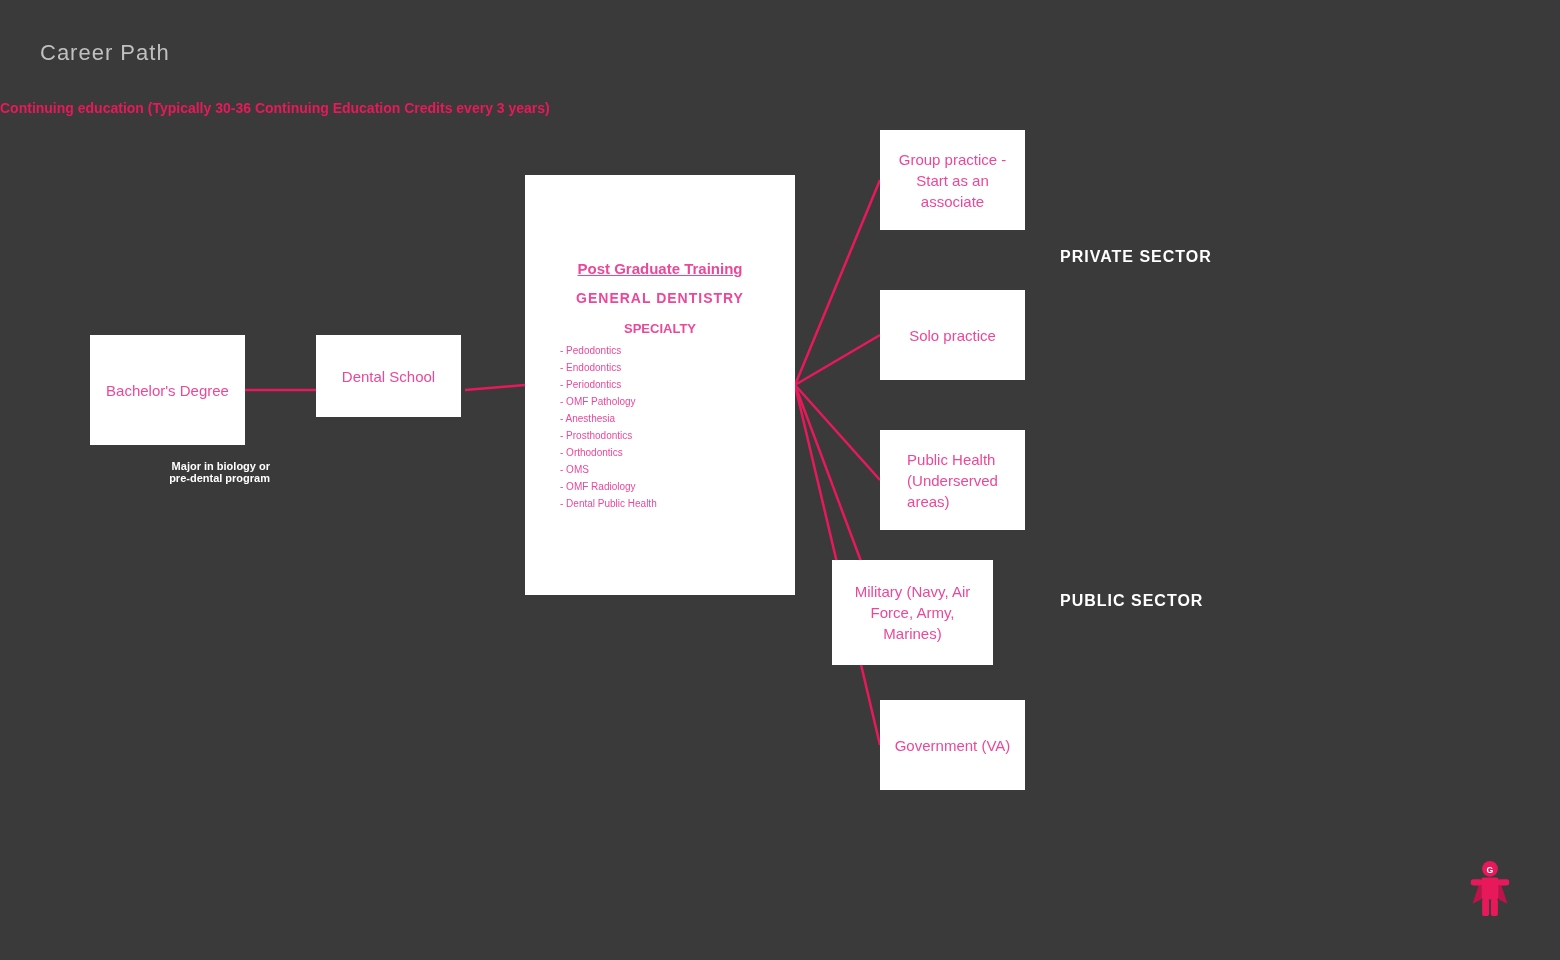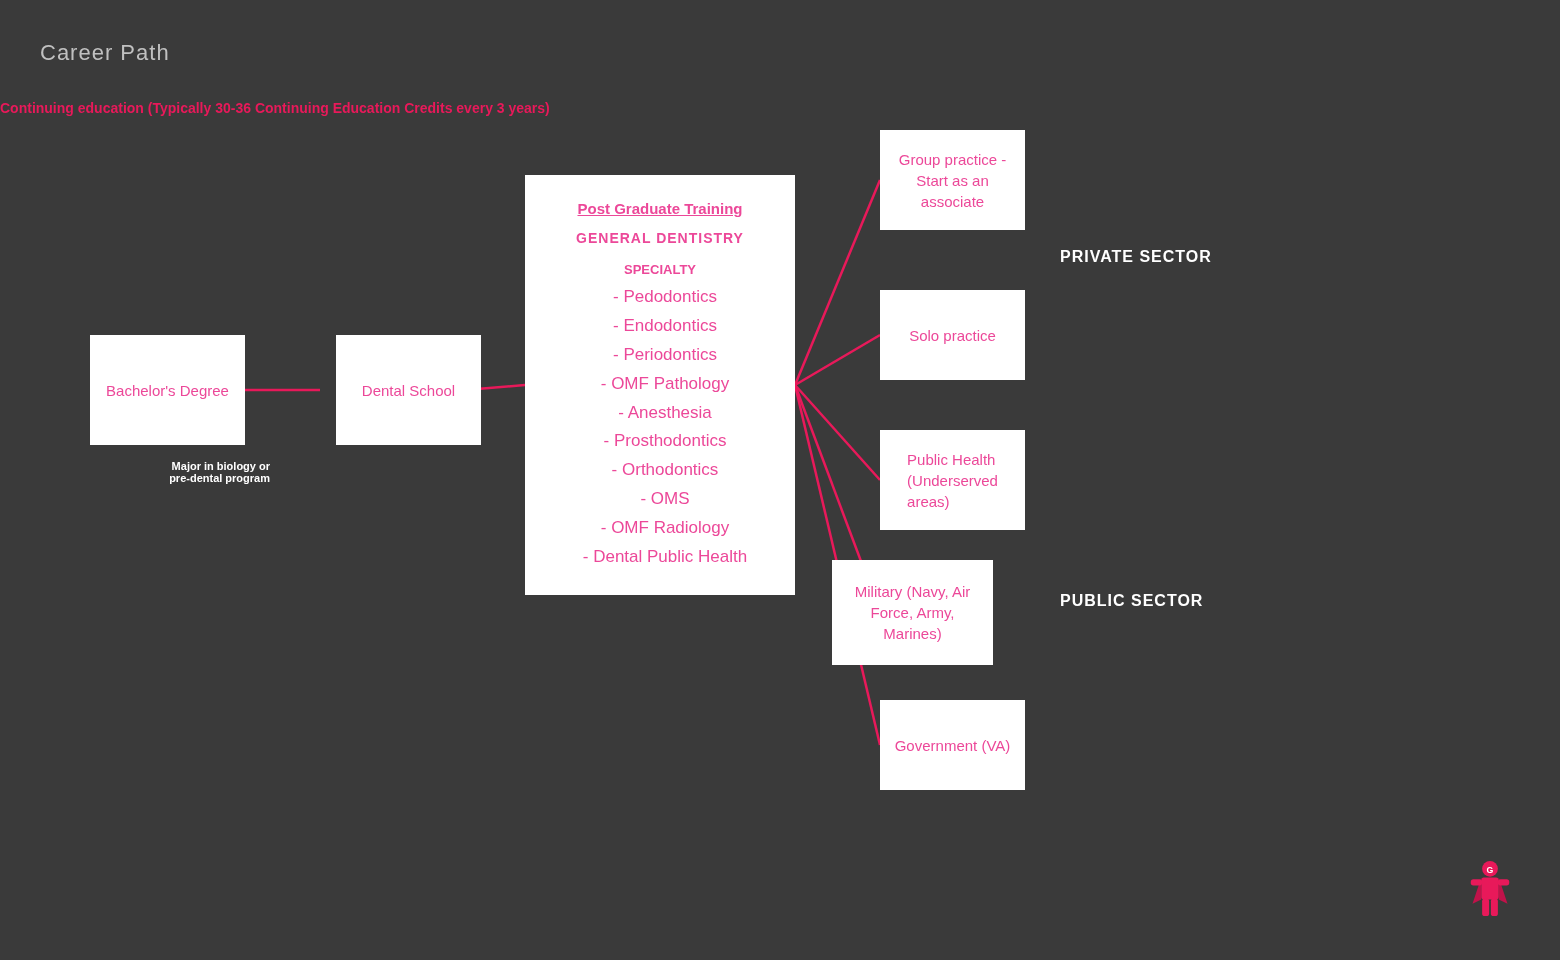--- a/index.html
+++ b/index.html
@@ -70,22 +70,22 @@
       width: 200px;
       color: #ffffff;
       font-size: 11px;
       font-weight: 700;
       text-align: right;
     }
 
     
     .box-dental-school {
       width: 145px;
-      height: 110px;
-      left: 336px;
+      height: 82px;
+      left: 316px;
       top: 335px;
     }
 
     
     .box-postgrad {
       width: 270px;
       height: 420px;
       left: 525px;
       top: 175px;
     }
@@ -105,23 +105,23 @@
       font-weight: 700;
       letter-spacing: 1px;
       margin-bottom: 12px;
     }
     .postgrad-specialty {
       font-size: 13px;
       font-weight: 700;
       margin-bottom: 4px;
     }
     .postgrad-list {
-      font-size: 17px;
+      font-size: 10px;
       line-height: 1.7;
-      text-align: center;
+      text-align: left;
       padding-left: 10px;
     }
 
     
     .box-group-practice {
       width: 145px;
       height: 100px;
       left: 880px;
       top: 130px;
     }

